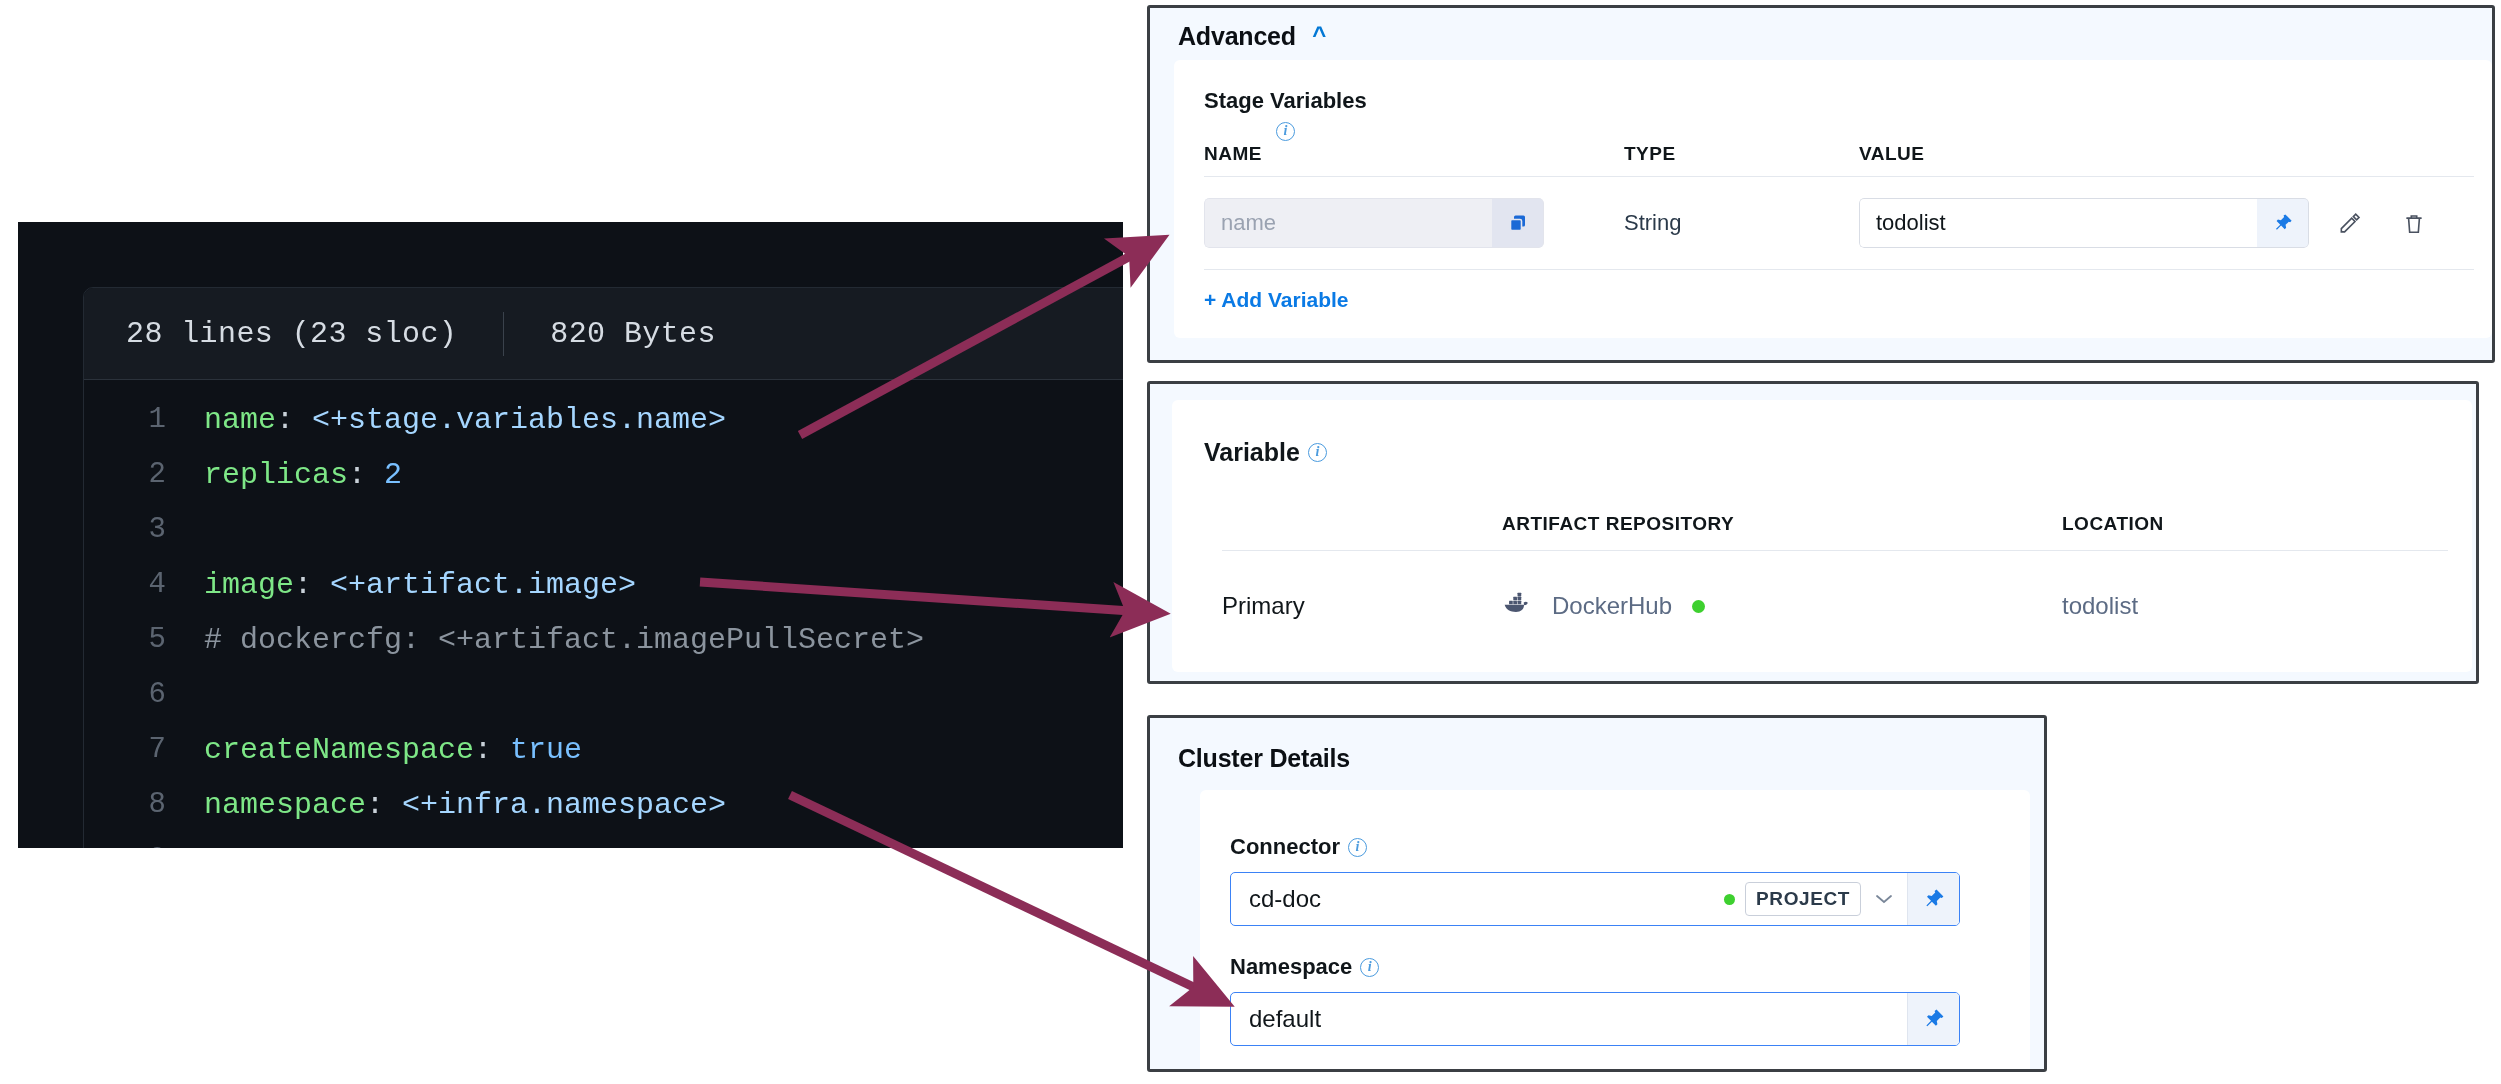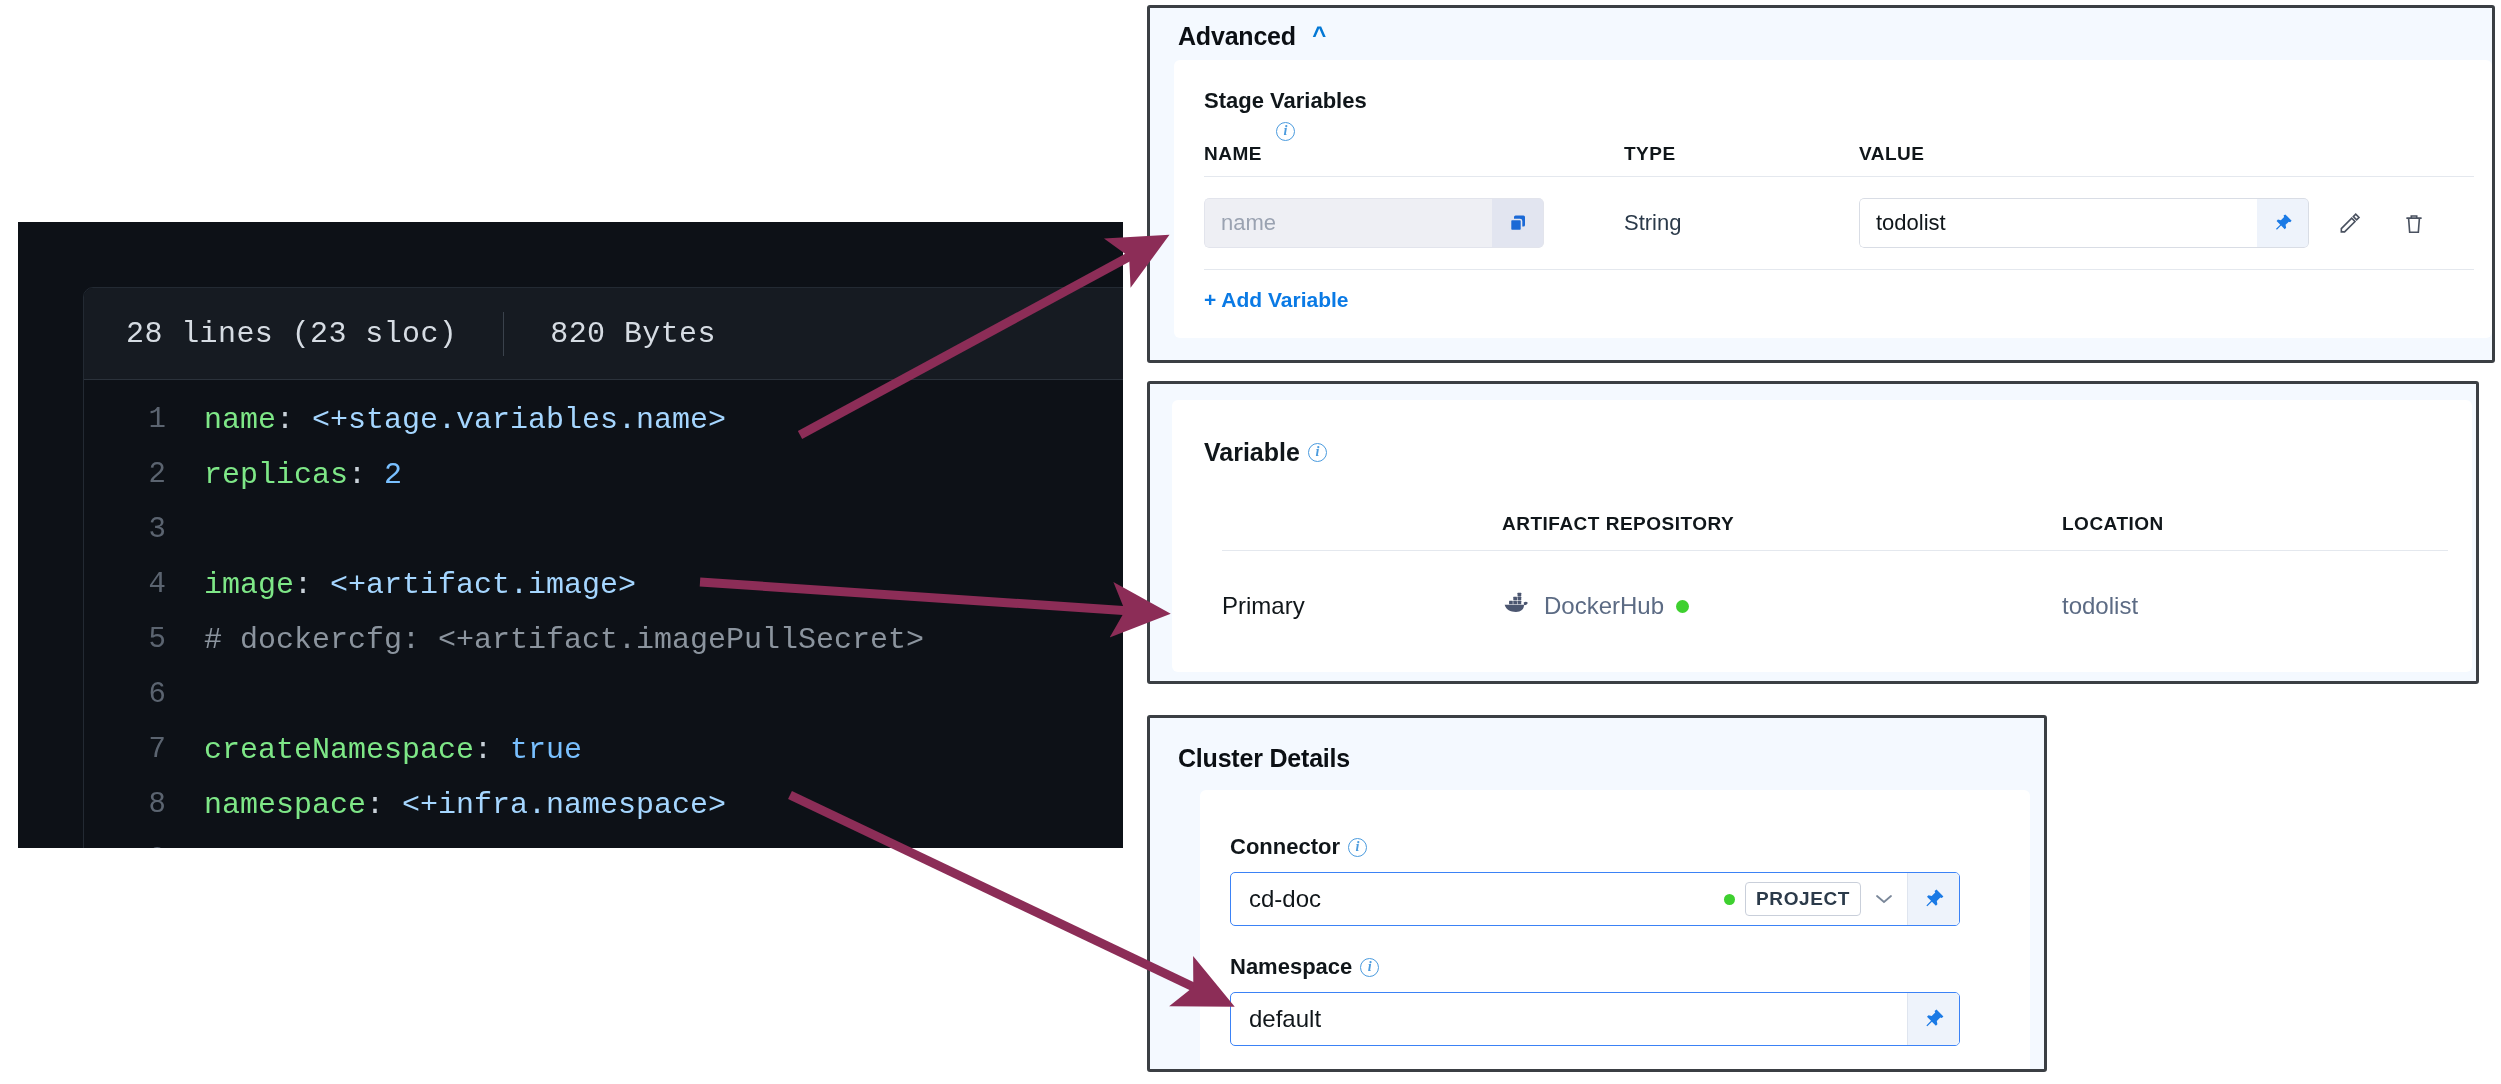--- a/index.html
+++ b/index.html
@@ -217,21 +217,21 @@
     background: #fff;
     border-radius: 6px;
   }
   .ar-title { position: absolute; left: 32px; top: 38px; }
   .ar-grid { position: absolute; left: 32px; top: 98px; right: 24px; margin-left: 18px; }
   .ar-row { display: flex; align-items: center; }
   .ar-c1 { width: 280px; }
   .ar-c2 { width: 560px; }
   .ar-c3 { flex: 1; text-align: left; }
   .primary-text { font-size: 24px; color: #10161a; }
-  .repo-text { font-size: 24px; color: #5c6b84; display: inline-flex; align-items: center; gap: 12px; }
+  .repo-text { font-size: 24px; color: #5c6b84; display: inline-flex; align-items: center; gap: 20px; }
   .loc-text { font-size: 24px; color: #5c6b84; }
   .green-dot {
     width: 13px; height: 13px; border-radius: 50%;
     background: #3ed02f; display: inline-block;
   }
 
   
   .cl-title { position: absolute; left: 28px; top: 26px; }
   .cl-card {
     position: absolute;

